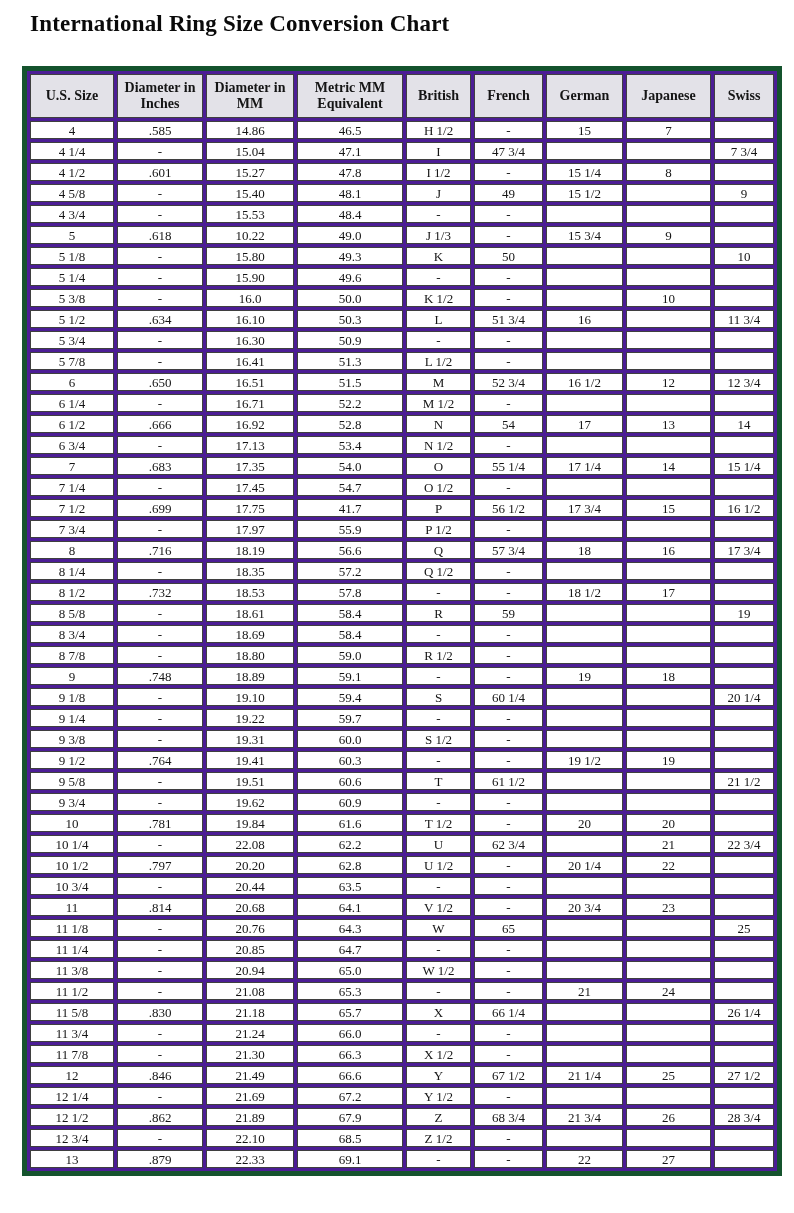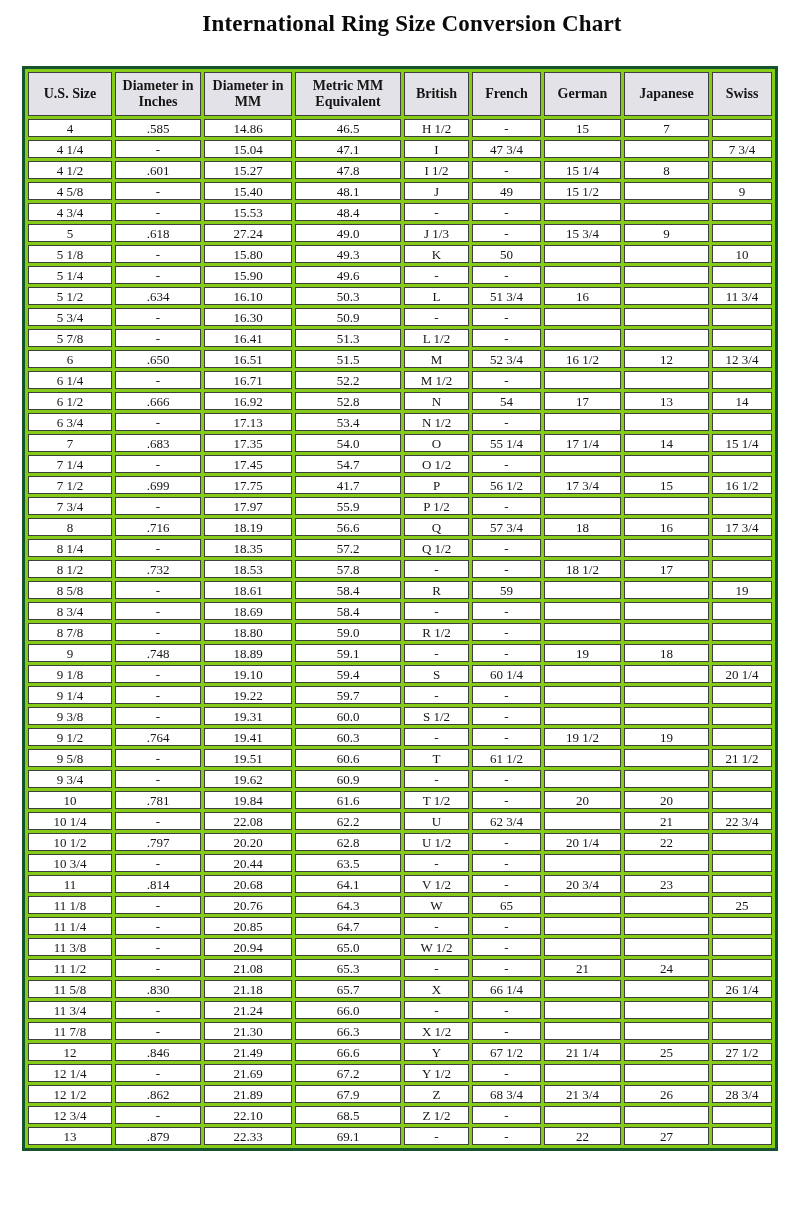--- a/index.html
+++ b/index.html
@@ -20,31 +20,30 @@
     overflow: hidden;
   }
   .page-title {
     font-family: "Liberation Serif", serif;
     font-weight: bold;
     font-size: 23px;
     color: #0a0a0a;
     margin: 0;
     padding: 11px 0 0 30px;
     letter-spacing: 0.2px;
-    text-align: center;
   }
   table.ring-table {
     position: absolute;
     left: 22px;
     top: 66px;
     width: 750px;
     border-collapse: separate;
     border-spacing: 3px;
-    background: #84cc16;        
-    border: 3px solid #14532d;  
+    background: #4c1d95;        
+    border: 5px solid #14532d;  
     table-layout: fixed;
   }
   table.ring-table th {
     background: #e3e2e8;        
     border: 1px solid #3f3f3f;
     font-family: "Liberation Serif", serif;
     font-weight: bold;
     font-size: 14px;
     line-height: 1.15;
     text-align: center;
@@ -151,21 +150,21 @@
           <td>48.4</td>
           <td>-</td>
           <td>-</td>
           <td></td>
           <td></td>
           <td></td>
         </tr>
         <tr>
           <td>5</td>
           <td>.618</td>
-          <td>27.24</td>
+          <td>10.22</td>
           <td>49.0</td>
           <td>J 1/3</td>
           <td>-</td>
           <td>15 3/4</td>
           <td>9</td>
           <td></td>
         </tr>
         <tr>
           <td>5 1/8</td>
           <td>-</td>
@@ -179,20 +178,31 @@
         </tr>
         <tr>
           <td>5 1/4</td>
           <td>-</td>
           <td>15.90</td>
           <td>49.6</td>
           <td>-</td>
           <td>-</td>
           <td></td>
           <td></td>
+          <td></td>
+        </tr>
+        <tr>
+          <td>5 3/8</td>
+          <td>-</td>
+          <td>16.0</td>
+          <td>50.0</td>
+          <td>K 1/2</td>
+          <td>-</td>
+          <td></td>
+          <td>10</td>
           <td></td>
         </tr>
         <tr>
           <td>5 1/2</td>
           <td>.634</td>
           <td>16.10</td>
           <td>50.3</td>
           <td>L</td>
           <td>51 3/4</td>
           <td>16</td>

